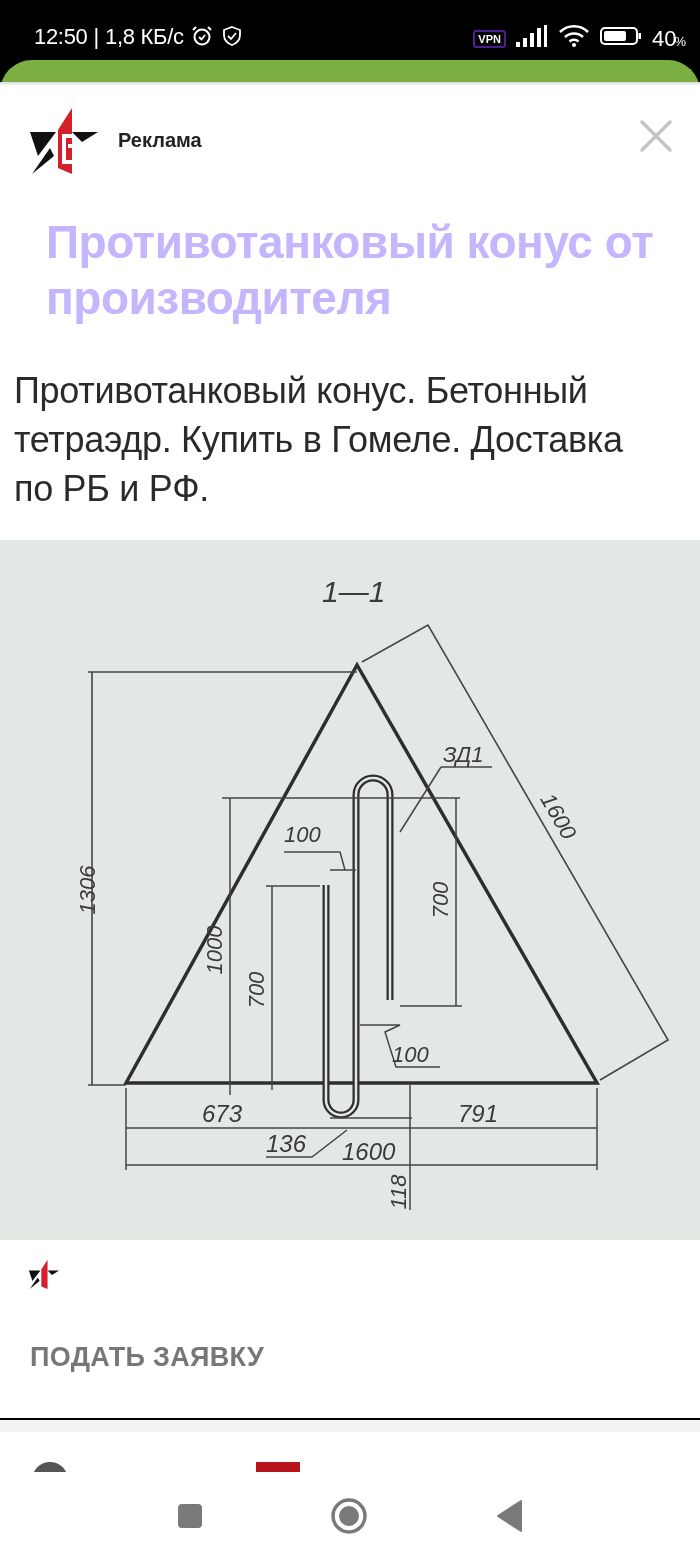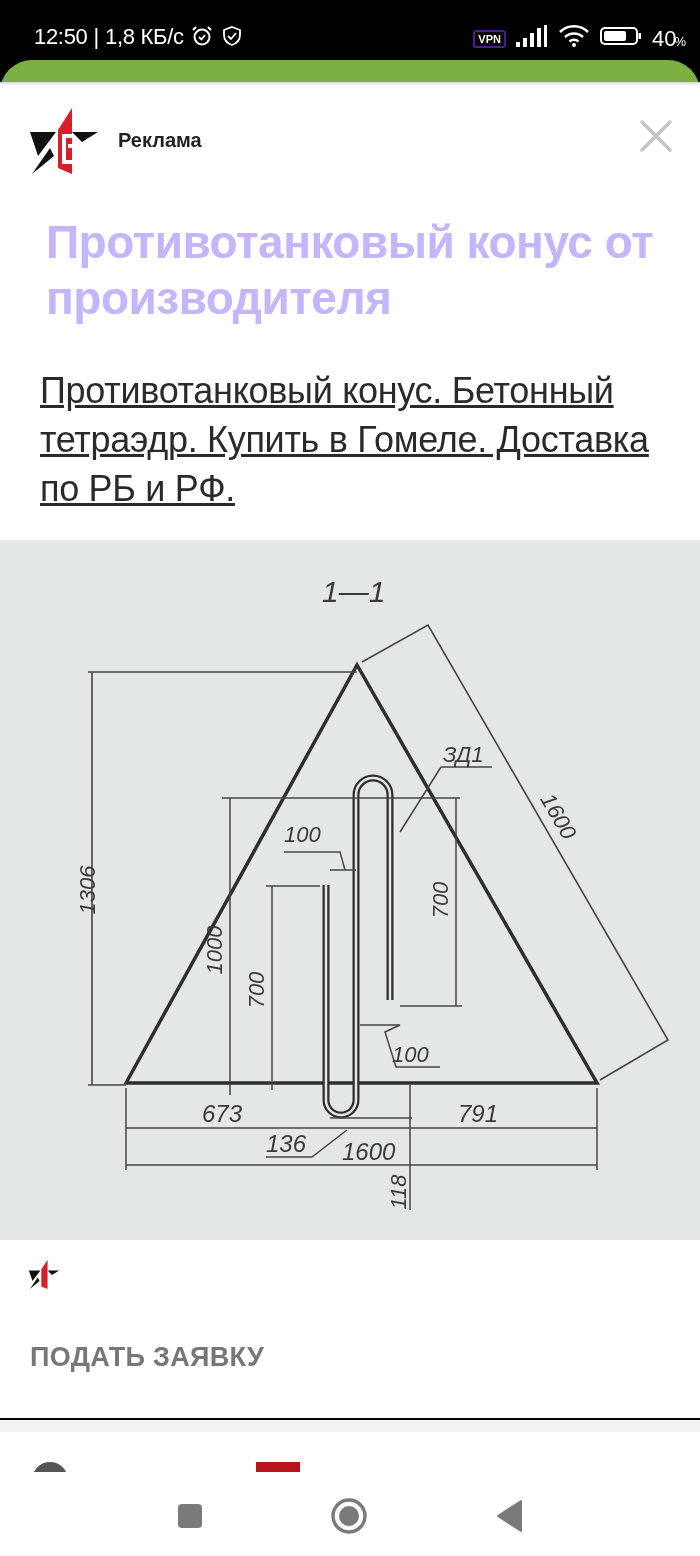--- a/index.html
+++ b/index.html
@@ -19,21 +19,21 @@
     
     .card { position: absolute; top: 82px; left: 0; width: 700px; height: 1336px; background: #fff; border-radius: 0; box-shadow: 0 4px 6px rgba(0,0,0,0.25); }
     .card-top-shade { position: absolute; top: 82px; left: 0; width: 700px; height: 4px; background: linear-gradient(#d8d8d8, #fff); }
 
     .ad-header { position: absolute; top: 104px; left: 28px; display: flex; align-items: center; }
     .ad-logo { width: 72px; height: 72px; }
     .ad-label { margin-left: 18px; font-size: 20px; font-weight: bold; color: #222; }
     .close-btn { position: absolute; top: 118px; right: 26px; width: 36px; height: 36px; cursor: pointer; }
 
     .ad-title { position: absolute; top: 214px; left: 30px; width: 650px; font-size: 46px; line-height: 56px; font-weight: bold; color: #c4b5fd; letter-spacing: -0.5px; margin-left: 16px; }
-    .ad-desc { position: absolute; top: 366px; left: 40px; width: 650px; font-size: 36px; line-height: 49px; color: #2a2a2a; letter-spacing: -0.3px; text-decoration: underline; }
+    .ad-desc { position: absolute; top: 366px; left: 14px; width: 650px; font-size: 36px; line-height: 49px; color: #2a2a2a; letter-spacing: -0.3px; }
 
     .ad-image { position: absolute; top: 540px; left: 0; width: 700px; height: 700px; background: #84cc16; overflow: hidden; }
     .ad-image svg { width: 700px; height: 700px; display: block; }
 
     .domain-row { position: absolute; top: 1258px; left: 28px; display: flex; align-items: center; }
     .domain-logo { width: 32px; height: 32px; }
     .domain-link { margin-left: 14px; font-size: 40px; color: #7db043; text-decoration: none; }
     .cta { position: absolute; top: 1342px; left: 30px; font-size: 27px; font-weight: bold; color: #777; letter-spacing: 0.3px; cursor: pointer; }
 
     

